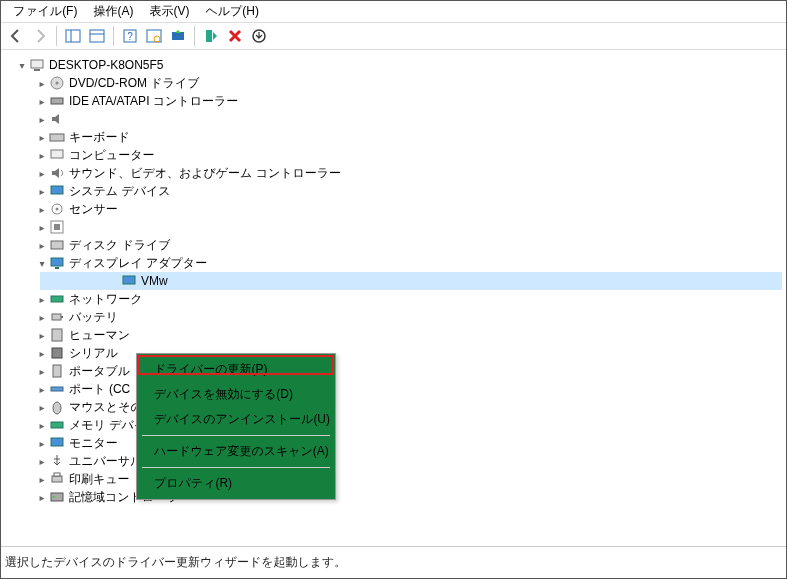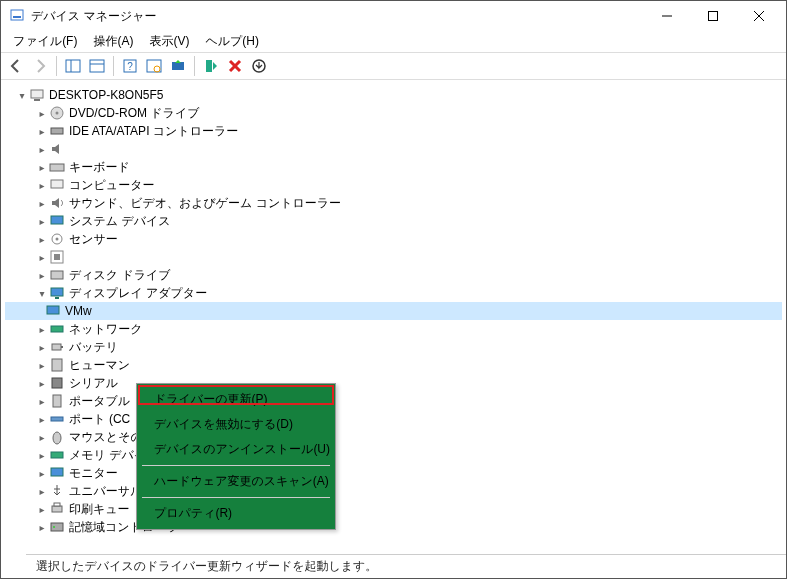--- a/index.html
+++ b/index.html
@@ -15,61 +15,34 @@
   .menubar .mi { padding: 2px 6px; }
   .toolbar { height: 28px; border-top: 1px solid #ddd; border-bottom: 1px solid #ddd; display: flex; align-items: center; padding: 0 4px; gap: 2px; background: #fff; }
   .tbtn { width: 22px; height: 22px; display: flex; align-items: center; justify-content: center; border: 1px solid transparent; }
   .tsep { width:1px; height:20px; background:#ccc; margin: 0 3px; }
   .tree { flex:1; overflow:auto; padding: 6px 4px; font-size: 12px; position: relative; }
   .node { display:flex; align-items:center; height:18px; white-space:nowrap; }
   .exp { width:14px; display:inline-flex; justify-content:center; color:#666; font-size:10px; }
   .ticon { width:16px; height:16px; margin-right:4px; display:inline-flex; align-items:center; justify-content:center; }
   .d1 { padding-left: 10px; }
   .d2 { padding-left: 30px; }
-  .d3 { padding-left: 26px; }
+  .d3 { padding-left: 67px; margin-left: 35px; }
   .sel { background:#cde8ff; }
   .context-menu { position:absolute; left:135px; top:303px; width:200px; background:#15803d; border:1px solid #999; box-shadow:2px 2px 4px rgba(0,0,0,.2); font-size:12px; padding:3px; }
   .cm-item { padding:4px 14px; white-space:nowrap; }
   .cm-sep { height:1px; background:#ccc; margin:3px 2px; }
   .cm-hi { position:absolute; top:1px; left:1px; right:1px; height:20px; border:2px solid #e02020; pointer-events:none; }
-  .status { height:24px; border-top:1px solid #ccc; font-size:12px; display:flex; align-items:center; padding:0 10px; color:#222;margin-left:25px; }
+  .status { height:32px; border-top:1px solid #ccc; font-size:12px; display:flex; align-items:center; padding:0 4px; color:#222; }
   svg { display:block; }
 </style>
 </head>
 <body>
 
 <div class="window">
 
-  <div class="titlebar">
-    <span class="titlebar-icon">
-      <svg viewBox="0 0 16 16" width="16" height="16">
-          <rect x="2" y="2" width="12" height="10" fill="#fff" stroke="#3b78cf"></rect>
-          <rect x="4" y="8" width="8" height="2" fill="#3b78cf"></rect>
-        </svg>
-    </span>
-    <span class="title-text">デバイス マネージャー</span>
-    <div class="win-controls">
-      <span class="win-btn">
-          <svg viewBox="0 0 10 10">
-            <line x1="0" y1="5" x2="10" y2="5" stroke="#000"></line>
-          </svg>
-        </span>
-      <span class="win-btn">
-          <svg viewBox="0 0 10 10">
-            <rect x="0.5" y="0.5" width="9" height="9" fill="none" stroke="#000"></rect>
-          </svg>
-        </span>
-      <span class="win-btn">
-          <svg viewBox="0 0 10 10">
-            <line x1="0" y1="0" x2="10" y2="10" stroke="#000"></line>
-            <line x1="10" y1="0" x2="0" y2="10" stroke="#000"></line>
-          </svg>
-        </span>
-    </div>
-  </div>
 
   <div class="menubar">
     <span class="mi">ファイル(F)</span>
     <span class="mi">操作(A)</span>
     <span class="mi">表示(V)</span>
     <span class="mi">ヘルプ(H)</span>
   </div>
 
   <div class="toolbar">
     <span class="tbtn">

